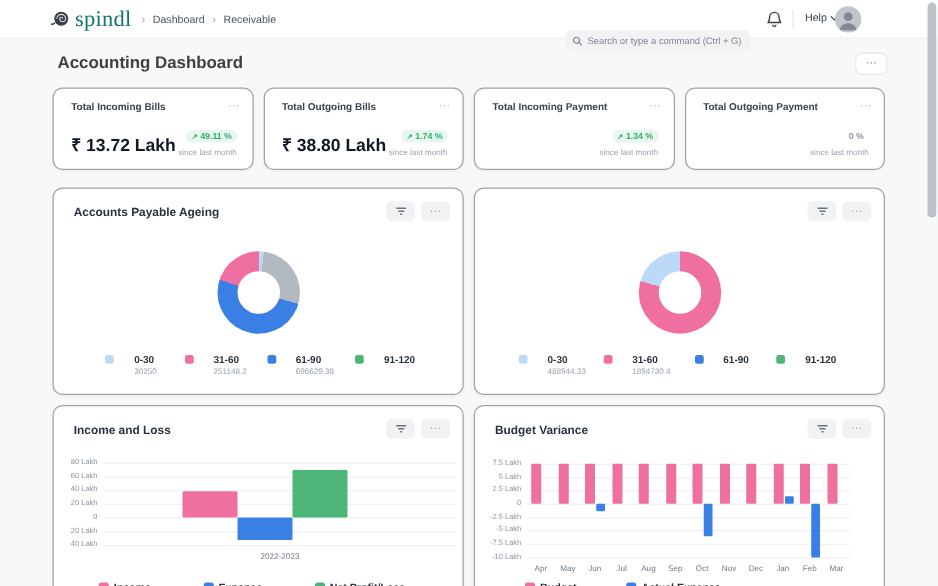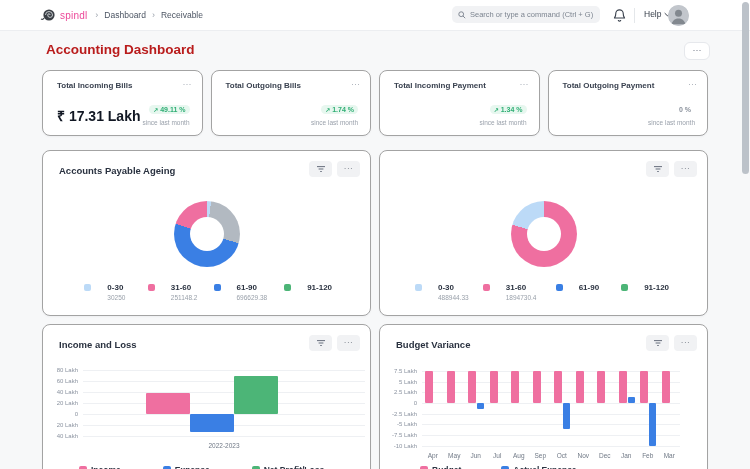--- a/index.html
+++ b/index.html
@@ -4,38 +4,38 @@
 <style>
   * { margin:0; padding:0; box-sizing:border-box; }
   html,body { width:750px; height:469px; overflow:hidden; background:#f7f8f9;
     font-family:"Liberation Sans", sans-serif; }
   #app { position:relative; width:750px; height:469px; background:#f7f8f9; }
 
   
   .topbar { position:absolute; left:0; top:0; width:750px; height:31px; background:#fff;
     border-bottom:1px solid #eceef1; display:flex; align-items:center; }
   .logo-wrap { display:flex; align-items:center; margin-left:40px; gap:4px; }
-  .logo-text { font-family:Liberation Sans, sans-serif; font-size:10px; color:#ec4899; letter-spacing:.2px; }
+  .logo-text { font-family:Liberation Serif, serif; font-size:18px; color:#0f766e; letter-spacing:.2px; }
   .crumbs { display:flex; align-items:center; gap:6px; margin-left:8px; }
   .crumb-sep { color:#9aa1ab; font-size:9px; }
   .crumb { font-size:8.5px; color:#4c5563; }
-  .searchbox { position:absolute; left:452px; top:6px; width:148px; height:17px; background:#f1f2f4;
+  .searchbox { position:absolute; left:452px; top:24px; width:148px; height:17px; background:#f1f2f4;
     border-radius:5px; display:flex; align-items:center; padding:0 6px; gap:4px; }
   .searchbox input { border:none; outline:none; background:transparent; font-size:7.5px; color:#4c5563;
     width:100%; font-family:"Liberation Sans", sans-serif; }
   .searchbox input::placeholder { color:#7d8590; }
   .bell { position:absolute; left:612px; top:8px; width:16px; height:16px; cursor:pointer; }
   .hdr-divider { position:absolute; left:634px; top:8px; width:1px; height:15px; background:#e4e7ea; }
   .help { position:absolute; left:644px; top:9px; display:flex; align-items:center; gap:3px;
     font-size:8.5px; color:#39404c; cursor:pointer; }
   .avatar { position:absolute; left:668px; top:5px; width:21px; height:21px; border-radius:50%;
     background:#c7cbd1; overflow:hidden; }
 
   
-  .page-title { position:absolute; left:46px; top:42px; font-size:13.5px; font-weight:bold; color:#b91c1c; }
+  .page-title { position:absolute; left:46px; top:42px; font-size:13.5px; font-weight:bold; color:#404040; }
   .title-more { position:absolute; left:684px; top:42px; width:26px; height:18px; background:#fff;
     border:1px solid #e6e8ec; border-radius:6px; color:#6b7280; font-size:9px; line-height:14px;
     text-align:center; cursor:pointer; }
 
   
   .card { background:#fff; border:1px solid #a3a3a3; border-radius:8px;
     box-shadow:0 1px 2px rgba(20,30,50,.04); position:relative; }
   #stat-row { position:absolute; left:42px; top:70px; width:666px; display:flex; gap:8px; }
   .stat-card { flex:1; height:66px; padding:10px 12px 9px 14px; }
   .stat-title { font-size:8px; font-weight:bold; color:#3a4250; }
@@ -134,29 +134,30 @@
     </div>
   </div>
 
   <div class="page-title">Accounting Dashboard</div>
   <div class="title-more">···</div>
 
   <div id="stat-row">
       <div class="card stat-card">
         <div class="stat-title">Total Incoming Bills</div>
         <div class="stat-more">···</div>
-        <div class="stat-value">₹ 17.31 Lakh</div>
+        <div class="stat-value">₹ 13.72 Lakh</div>
         <div class="stat-right"><span class="stat-badge pos">
             <span style="font-size: 6px;">↗</span>
             <span>49.11 %</span>
           </span><div class="stat-sub">since last month</div></div>
       </div>
       <div class="card stat-card">
         <div class="stat-title">Total Outgoing Bills</div>
         <div class="stat-more">···</div>
+        <div class="stat-value">₹ 38.80 Lakh</div>
         <div class="stat-right"><span class="stat-badge pos">
             <span style="font-size: 6px;">↗</span>
             <span>1.74 %</span>
           </span><div class="stat-sub">since last month</div></div>
       </div>
       <div class="card stat-card">
         <div class="stat-title">Total Incoming Payment</div>
         <div class="stat-more">···</div>
         <div class="stat-right"><span class="stat-badge pos">
             <span style="font-size: 6px;">↗</span>

